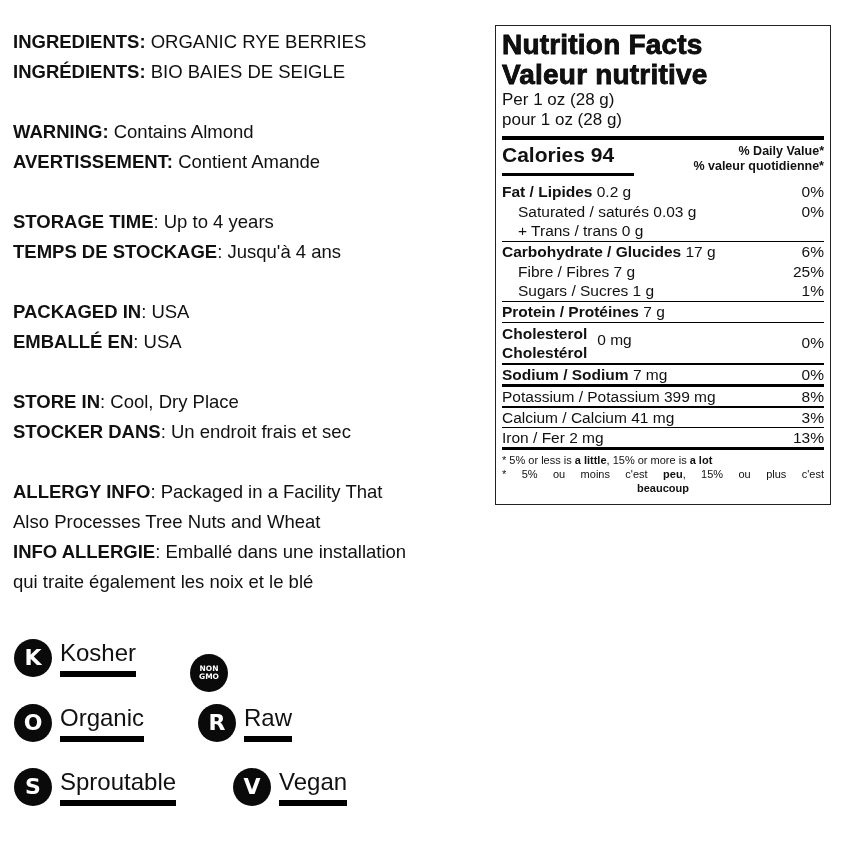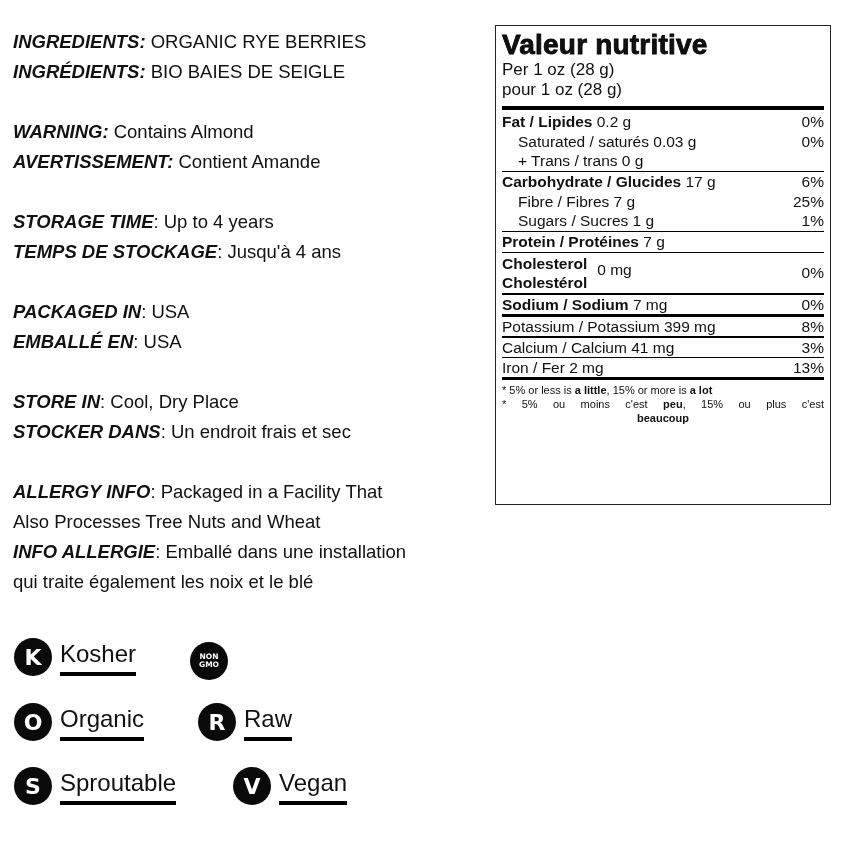--- a/index.html
+++ b/index.html
@@ -2,35 +2,35 @@
 <html><head>
   <meta charset="utf-8">
   <style>
     * { box-sizing: border-box; margin: 0; padding: 0; }
     html, body { width: 850px; height: 847px; background: #ffffff; overflow: hidden; }
     body { position: relative; font-family: "Liberation Sans", sans-serif; color: #111; }
 
     
     .info { position: absolute; left: 13px; top: 27px; width: 470px; }
     .info-line { font-size: 18.5px; line-height: 30px; height: 30px; white-space: nowrap; color: #111; }
-    .info-line b { font-weight: bold; font-style: italic; }
+    .info-line b { font-weight: bold; }
     .gap { height: 30px; }
 
     
     .badges { position: absolute; left: 14px; top: 638px; width: 380px; }
     .badge { position: absolute; display: flex; align-items: center; }
     .badge-icon {
       width: 38px; height: 38px; border-radius: 50%; background: #0a0a0a; color: #fff;
       display: flex; align-items: center; justify-content: center;
       font-family: "DejaVu Sans", sans-serif; font-weight: bold; font-size: 22px;
     }
     .badge-icon.small { font-size: 7.5px; line-height: 8px; text-align: center; flex-direction: column; }
     .badge-label {
       margin-left: 8px; font-size: 24px; color: #111; padding-bottom: 3px;
-      border-bottom: 4px solid #000000; line-height: 30px;
+      border-bottom: 6px solid #000000; line-height: 30px;
     }
 
     
     .nf {
       position: absolute; left: 495px; top: 25px; width: 336px; height: 480px;
       border: 1.5px solid #222; padding: 4px 6px 0 6px;
     }
     .nf-title { font-family: "Liberation Sans", sans-serif; font-weight: 900; font-size: 28px; line-height: 30px; letter-spacing: 0.2px; -webkit-text-stroke: 0.8px #000; }
     .nf-serving { font-size: 17px; line-height: 20px; }
     .thick { height: 4px; background: #000; margin: 6px 0 2px 0; }
@@ -74,21 +74,21 @@
   <div class="info-line">Also Processes Tree Nuts and Wheat</div>
   <div class="info-line"><b>INFO ALLERGIE</b><span>: Emballé dans une installation</span></div>
   <div class="info-line">qui traite également les noix et le blé</div>
 </div>
 
 <div class="badges">
   <div class="badge" style="left:0; top:0;">
     <div class="badge-icon">K</div>
     <span class="badge-label">Kosher</span>
   </div>
-  <div class="badge" style="left:176px; top:4px;">
+  <div class="badge" style="left:176px; top:16px;">
     <div class="badge-icon small">
       <span>NON</span>
       <span>GMO</span>
     </div>
   </div>
   <div class="badge" style="left:0; top:65px;">
     <div class="badge-icon">O</div>
     <span class="badge-label">Organic</span>
   </div>
   <div class="badge" style="left:184px; top:65px;">
@@ -99,25 +99,37 @@
     <div class="badge-icon">S</div>
     <span class="badge-label">Sproutable</span>
   </div>
   <div class="badge" style="left:219px; top:129px;">
     <div class="badge-icon">V</div>
     <span class="badge-label">Vegan</span>
   </div>
 </div>
 
 <div class="nf">
+  <div class="nf-title">Nutrition Facts</div>
   <div class="nf-title">Valeur nutritive</div>
   <div class="nf-serving">Per 1 oz (28 g)</div>
   <div class="nf-serving">pour 1 oz (28 g)</div>
   <div class="thick"></div>
 
+  <div class="cal-row">
+    <div class="cal">
+      <span>Calories</span>
+      <span>94</span>
+    </div>
+    <div class="cal-underline"></div>
+    <div class="dv">
+      <div>% Daily Value*</div>
+      <div>% valeur quotidienne*</div>
+    </div>
+  </div>
 
   <div class="row">
     <span><b>Fat / Lipides</b><span> 0.2 g</span></span>
     <span class="pct">0%</span>
   </div>
   <div class="row indent">
     <span>Saturated / saturés 0.03 g</span>
     <span class="pct">0%</span>
   </div>
   <div class="row indent">

